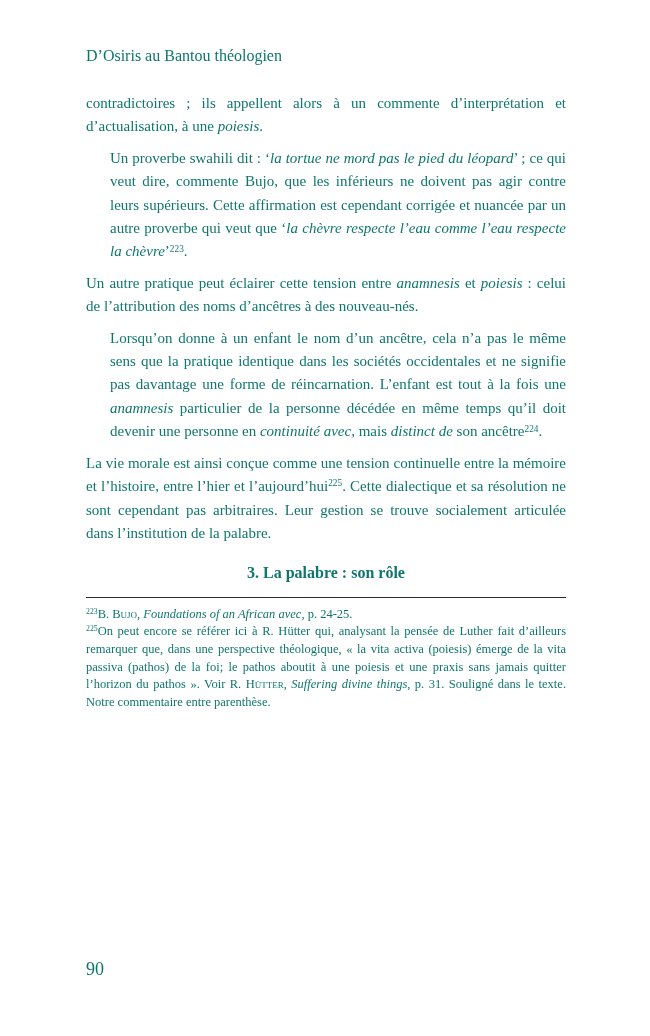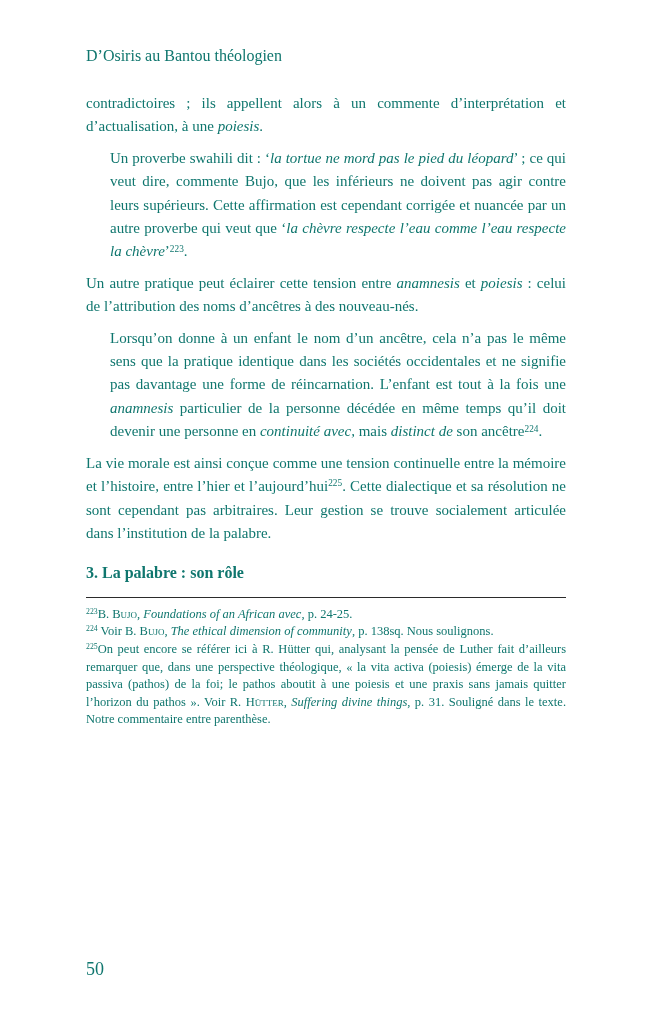--- a/index.html
+++ b/index.html
@@ -39,21 +39,21 @@
   .it { font-style: italic; }
   .sc { font-variant: small-caps; }
   sup.fnref {
     font-size: 0.62em;
     line-height: 0;
     vertical-align: baseline;
     position: relative;
     top: -0.5em;
   }
   .section-heading {
-    text-align: left;
+    text-align: center;
     font-weight: bold;
     font-size: 16px;
     margin: 16px 0 0 0;
   }
   .footnotes {
     margin-top: 12px;
     font-size: 12.5px;
     line-height: 17.6px;
   }
   .fn-rule {
@@ -95,20 +95,19 @@
     <h3 class="section-heading"><span>3. La palabre : son rôle</span></h3>
 
 
   </main>
 
   <footer class="footnotes">
     <div class="fn-rule"></div>
 
     <p class="fn"><sup class="fnref">223</sup><span>B. </span><span class="sc">Bujo</span><span>, </span><i class="it">Foundations of an African avec</i><span>, p. 24-25.</span></p>
 
-    <p class="fn"><sup class="fnref">224</sup><span> Voir B. </span><span class="sc">Bujo</span><span>, </span><i class="it">The ethical dimension of community</i><span>, p. 138sq. Nous soulignons.</span></p>
 
     <p class="fn"><sup class="fnref">225</sup><span>On peut encore se référer ici à R. Hütter qui, analysant la pensée de Luther fait d’ailleurs remarquer que, dans une perspective théologique, « la vita activa (poiesis) émerge de la vita passiva (pathos) de la foi; le pathos aboutit à une poiesis et une praxis sans jamais quitter l’horizon du pathos ». Voir R. </span><span class="sc">Hütter</span><span>, </span><i class="it">Suffering divine things</i><span>, p. 31. Souligné dans le texte. Notre commentaire entre parenthèse.</span></p>
   </footer>
 
-  <div class="page-number"><span>50</span></div>
+  <div class="page-number"><span>90</span></div>
 
 </div>
 
 </body></html>

